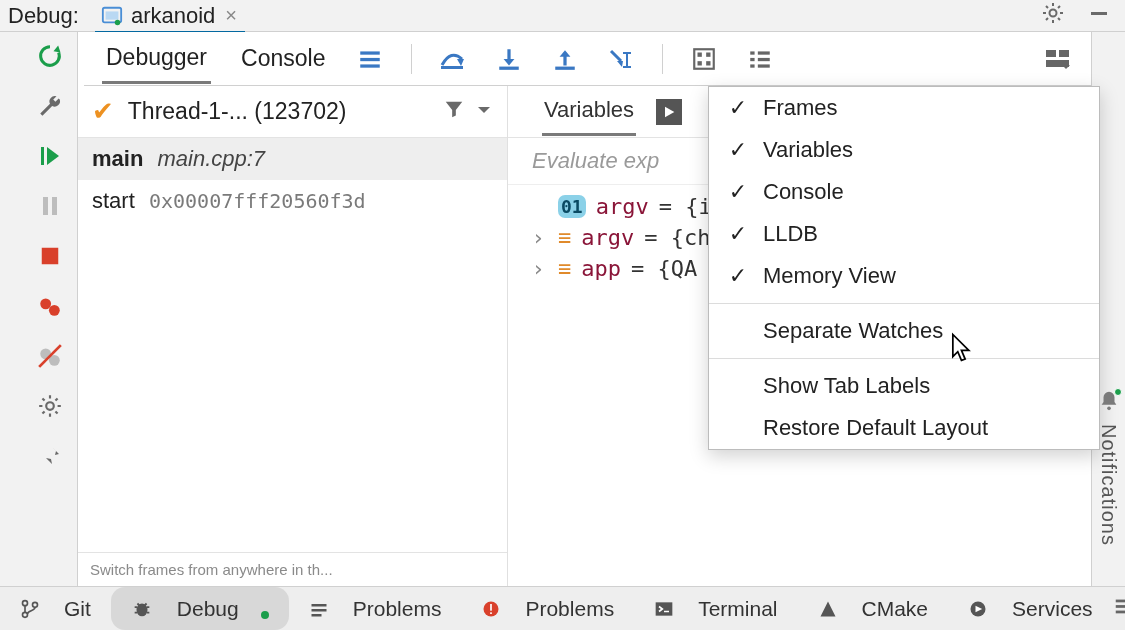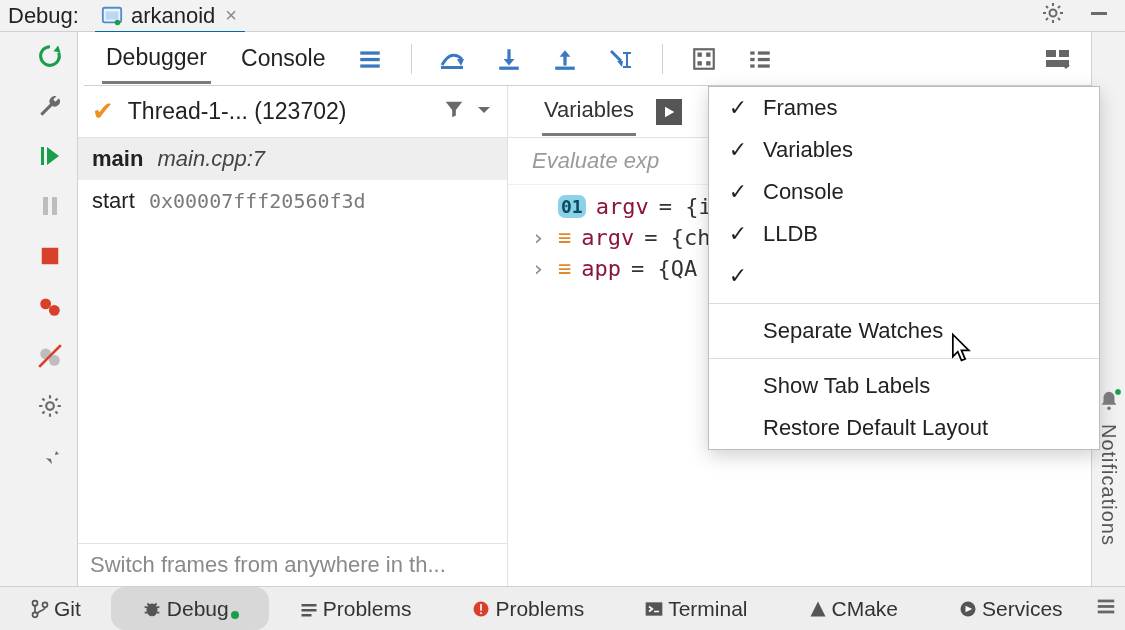--- a/index.html
+++ b/index.html
@@ -78,21 +78,21 @@
     background:#fff;
   }
   .frame {
     padding:8px 14px; font-size:22px;
   }
   .frame.sel { background:#eeeeee; }
   .frame .fn { font-weight:700; margin-right:8px;}
   .frame .loc { font-style:italic; color:#444;}
   .frame .addr { color:#7a7a7a; font-family:Menlo, Consolas, monospace; font-size:20px;}
   .frames-footer {
-    margin-top:auto; padding:8px 12px; color:#8a8a8a; font-size:22px;
+    margin-top:auto; padding:8px 12px; color:#8a8a8a; font-size:15px;
     border-top:1px solid #e3e3e3;
     white-space:nowrap; overflow:hidden; text-overflow:ellipsis;
   }
 
   .vars-pane { flex:1; display:flex; flex-direction:column; background:#fff; position:relative;}
   .vars-head {
     display:flex; align-items:center; height:52px; padding:0 16px 0 34px;
     border-bottom:1px solid #e3e3e3; gap:20px;
   }
   .vars-head .vh-tab { font-size:22px; color:#333; padding:10px 2px; }
@@ -140,22 +140,22 @@
     color:#555; font-size:20px; letter-spacing:1px;
   }
 
   
   .status {
     height:44px; background:#eeeeee; border-top:1px solid #d0d0d0;
     display:flex; align-items:center; gap:0;
     font-size:21px; color:#333;
   }
   .status .sitem {
-    display:flex; align-items:center; gap:4px;
-    padding:0 30px; height:100%; cursor:pointer;
+    display:flex; align-items:center; gap:24px;
+    padding:0 20px; height:100%; cursor:pointer;
   }
   .status .sitem.active { background:#d8d8d8;border-radius:14px; }
   .status .flex1 { flex:1; }
   .status .hb { margin-right:8px; }
 </style>
 </head>
 <body>
 
 <div class="header">
   <span class="debug-label">Debug:</span>
@@ -385,20 +385,21 @@
           <div class="mi">
               <span class="chk">✓</span>
               <span>Console</span>
             </div>
           <div class="mi">
               <span class="chk">✓</span>
               <span>LLDB</span>
             </div>
           <div class="mi">
               <span class="chk">✓</span>
+              <span>Memory View</span>
             </div>
           <div class="sep"></div>
           <div class="mi">
               <span class="chk"></span>
               <span>Separate Watches</span>
             </div>
           <div class="sep"></div>
           <div class="mi">
               <span class="chk"></span>
               <span>Show Tab Labels</span>

